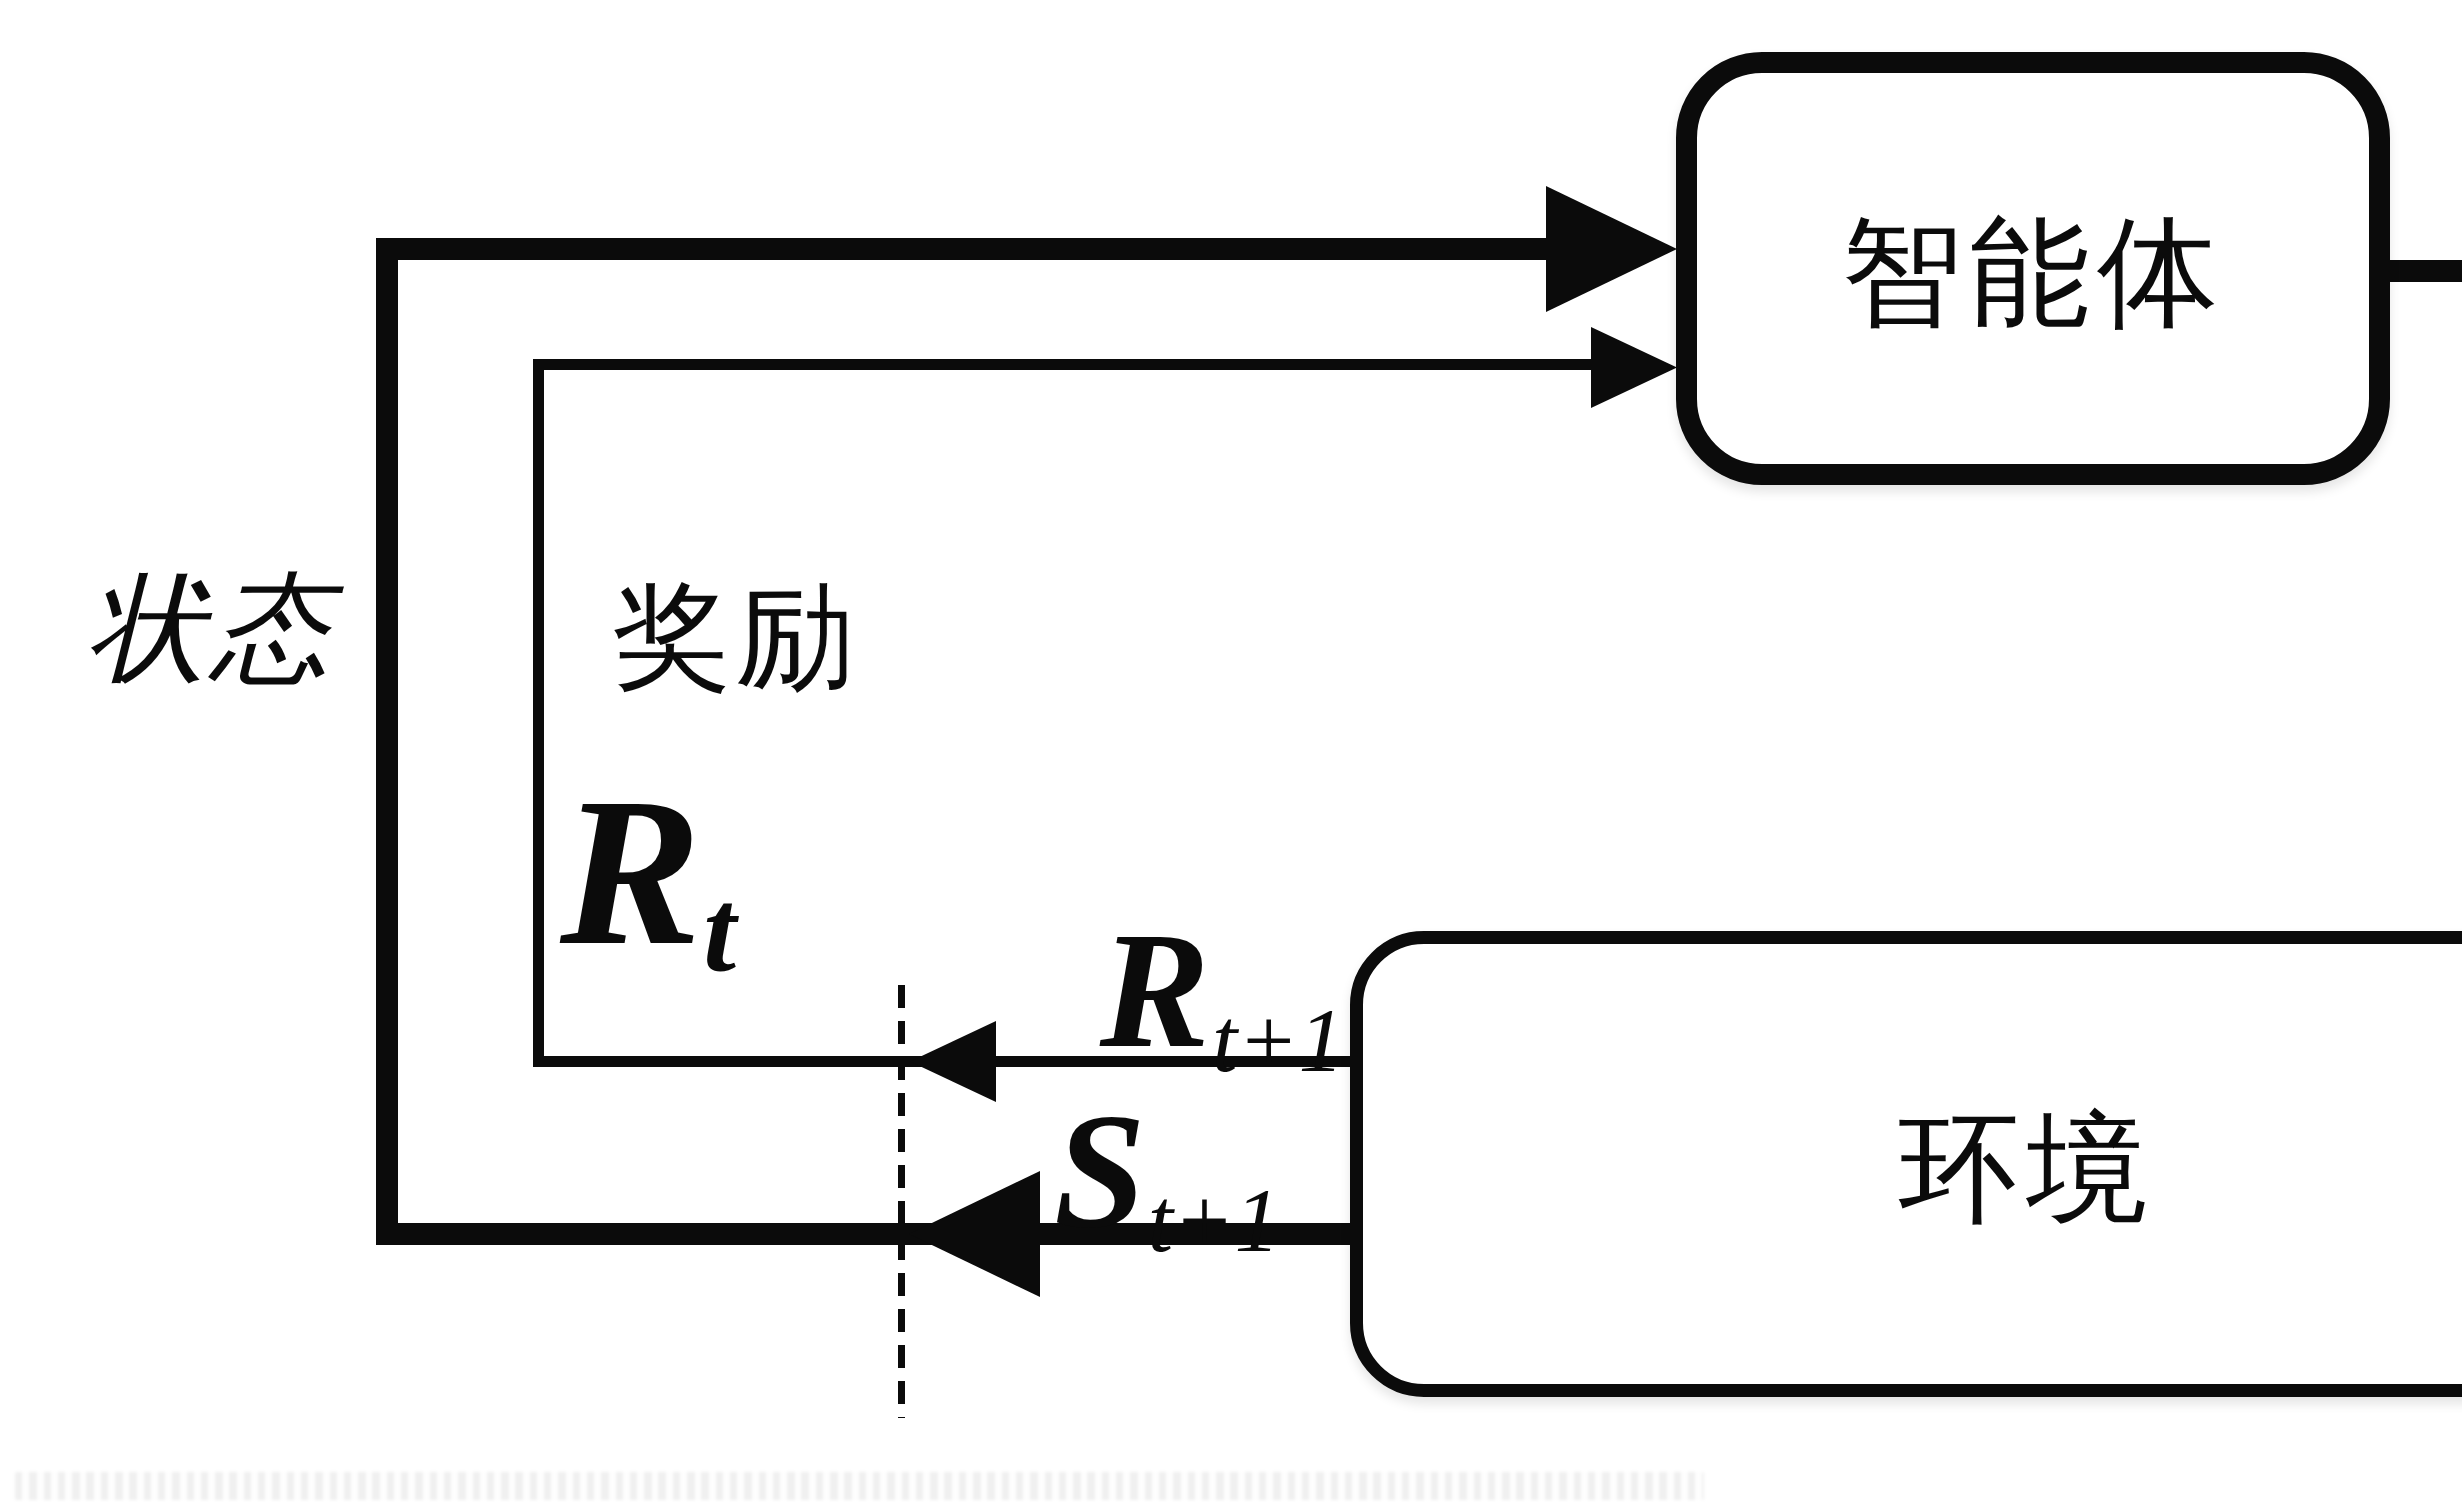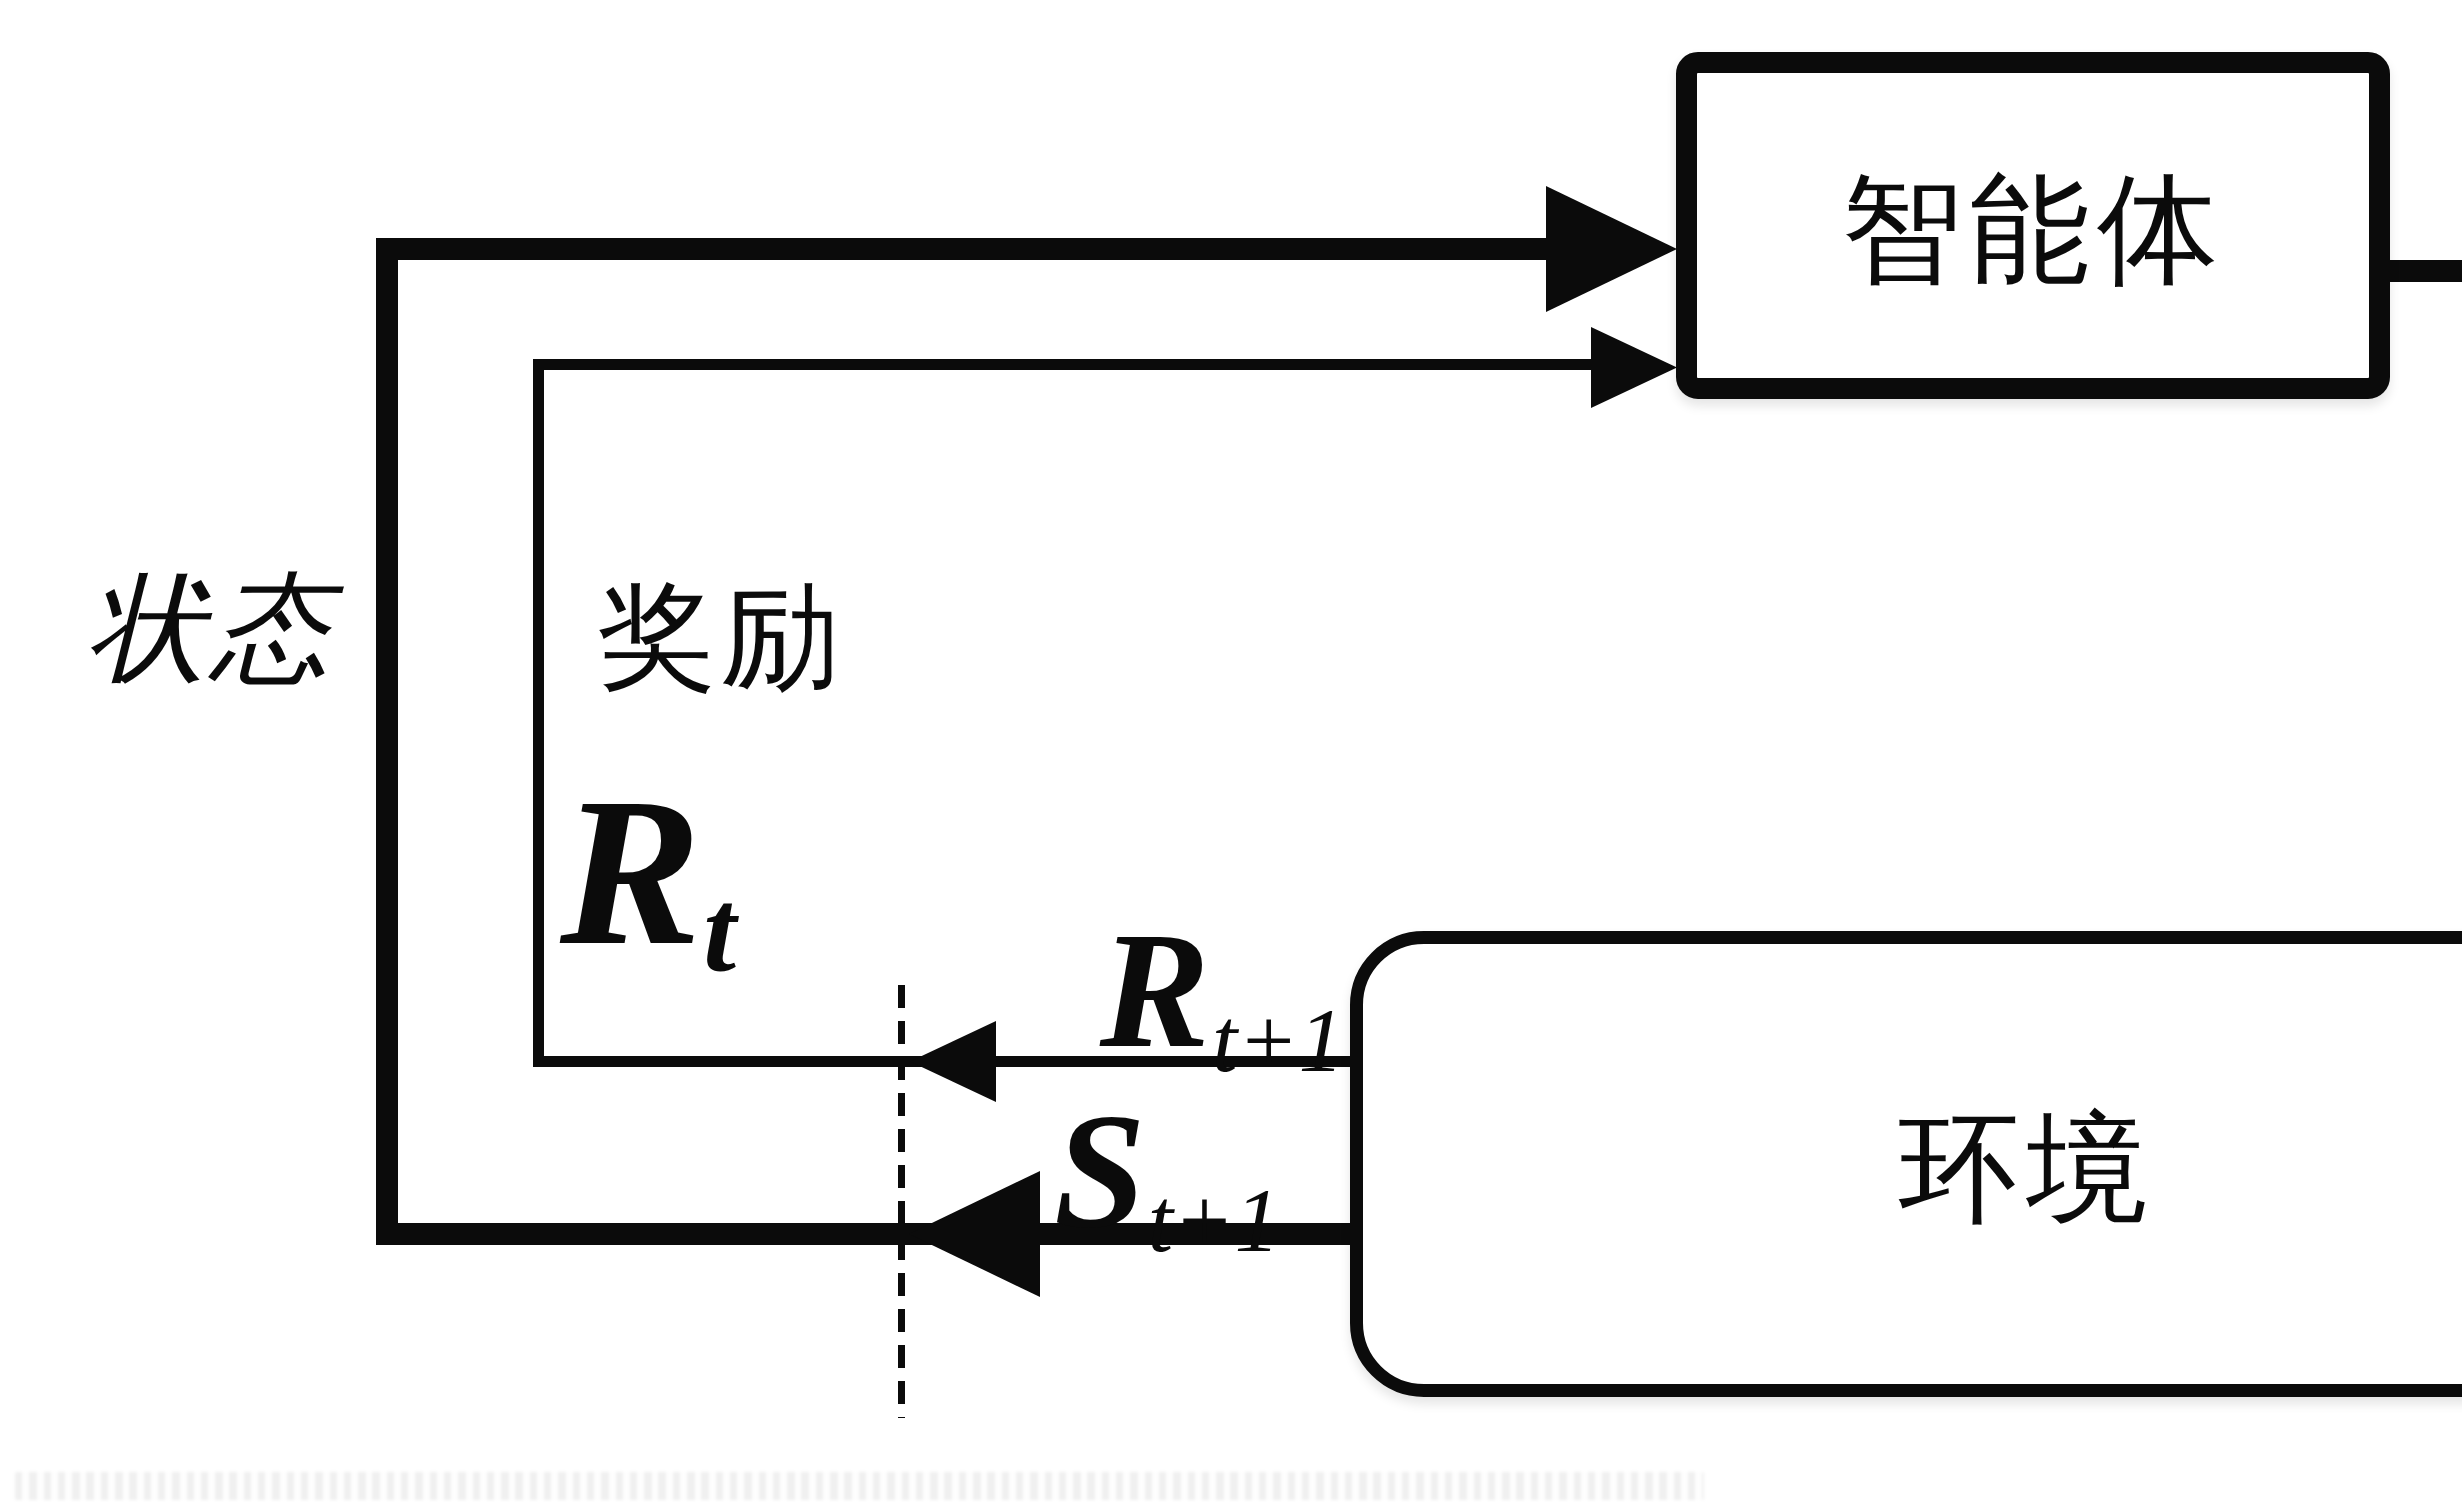--- a/index.html
+++ b/index.html
@@ -11,21 +11,21 @@
     font-family:"Liberation Serif","DejaVu Serif",serif;
     color:var(--ink);
   }
   
   .node {
     position:absolute; background:#fff; border:21.7px solid var(--ink);
     border-radius:86px; box-sizing:border-box;
     display:flex; align-items:center; justify-content:center;
     box-shadow:0 6.9px 10.8px rgba(0,0,0,0.10);
   }
-  .node-agent { left:1676px; top:52px;  width:714px; height:347px;border-radius:22px; }
+  .node-agent { left:1676px; top:52px;  width:714px; height:433px; }
   .node-env   { left:1350px; top:931px; width:1353px; height:466px; border-width:13.8px; border-radius:74px; }
   .node-label { font-size:121px; letter-spacing:6.9px; line-height:1; transform:translateY(4.9px); }
   
   .ln { position:absolute; background:var(--ink); }
   .ln-state-top     { left:376px;  top:238px;  width:1182px; height:21.7px; }
   .ln-state-vert    { left:376px;  top:238px;  width:21.7px;   height:1007px; }
   .ln-state-bottom  { left:376px;  top:1223px; width:982px; height:21.7px; }
   .ln-reward-top    { left:533px; top:359px;  width:1069px; height:10.8px; }
   .ln-reward-vert   { left:533px; top:359px;  width:10.8px;   height:708px; }
   .ln-reward-bottom { left:533px; top:1056px; width:825px; height:10.8px; }
@@ -48,21 +48,21 @@
   
   .lbl { position:absolute; transform:translate(-50%,-50%); white-space:nowrap; line-height:1; }
   .cjk { font-size:118px; letter-spacing:4.9px; }
   .sym { font-style:italic; font-weight:bold; }
   .sym .main { font-size:212px; }
   .sym .sub  { display:inline-block; font-size:118px; transform:translateY(0.24em); margin-left:2px; }
   .sym-next .main { font-size:165px; }
   .sym-next .sub  { font-size:91px; font-weight:normal; transform:translateY(0.28em); }
   .at-state  { left:211px;  top:630px;font-style:italic; }
   .at-ssym   { left:183px;  top:872px; }
-  .at-reward { left:721px; top:638px; }
+  .at-reward { left:736px; top:638px; }
   .at-rsym   { left:648px; top:872px; }
   .at-rnext  { left:1204px; top:990px;margin-left:18px; }
   .at-snext  { left:1167px; top:1170px; }
   
   .caption-ghost {
     position:absolute; left:14.8px; top:1472px; width:1689px; height:27.6px;
     background:repeating-linear-gradient(90deg, rgba(0,0,0,0.06) 0 7.4px, rgba(0,0,0,0.005) 7.4px 14.3px);
     filter:blur(1.5px); border-radius:2px;
   }
 </style>

